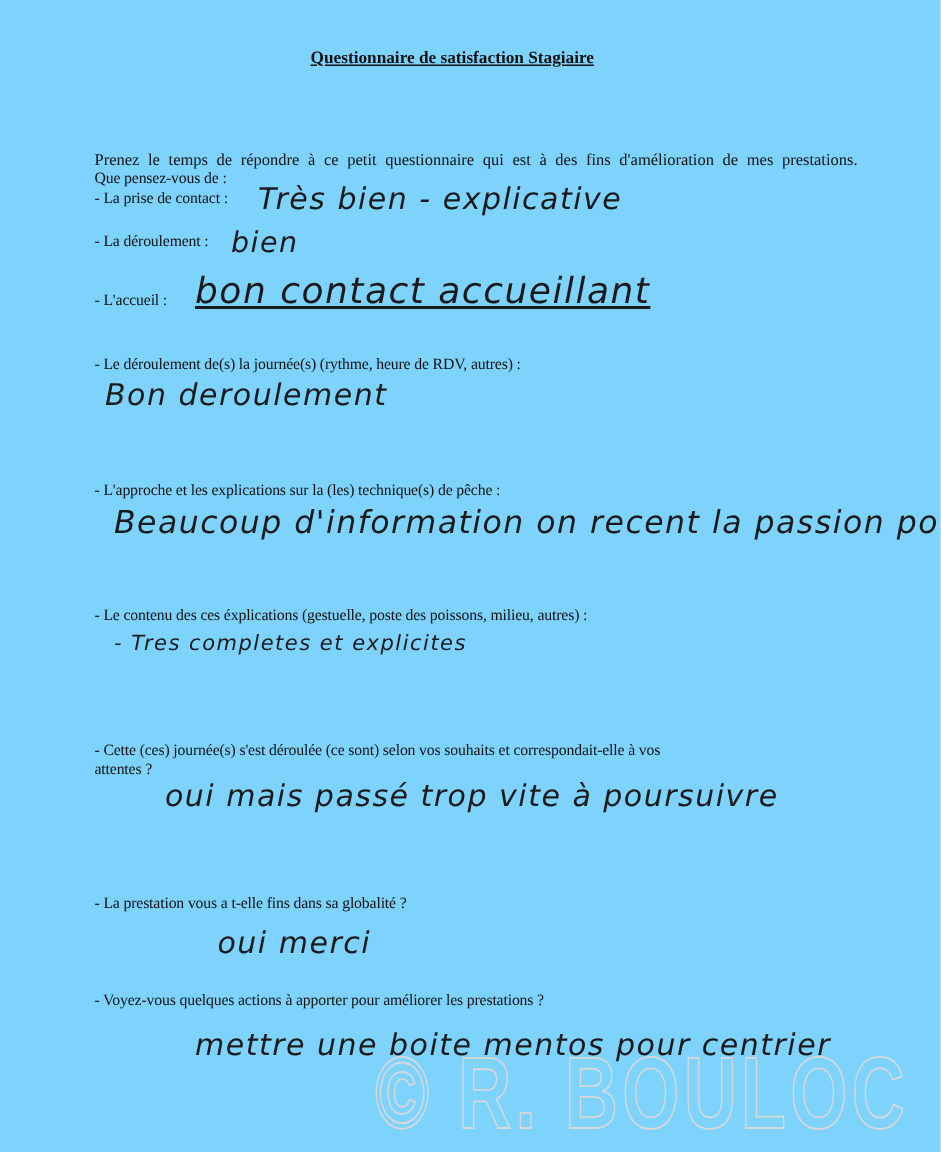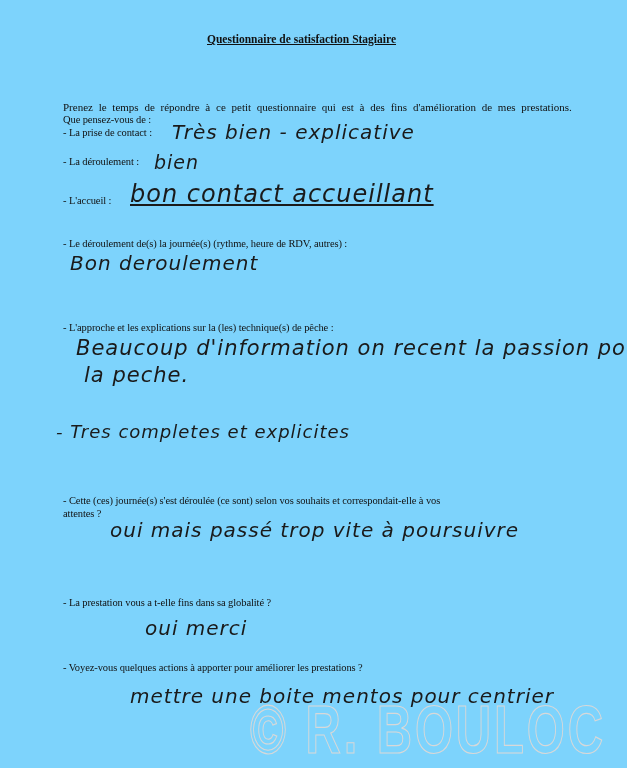--- a/index.html
+++ b/index.html
@@ -46,23 +46,23 @@
   <div class="hw" style="left:154px; top:151px; font-size:19px;">bien</div>
 
   <div class="q" style="top:195px">- L'accueil :</div>
   <div class="hw" style="left:130px; top:180px; font-size:24px;text-decoration:underline;">bon contact accueillant</div>
 
   <div class="q" style="top:238px">- Le déroulement de(s) la journée(s) (rythme, heure de RDV, autres) :</div>
   <div class="hw" style="left:70px; top:251px; font-size:20px;">Bon deroulement</div>
 
   <div class="q" style="top:322px">- L'approche et les explications sur la (les) technique(s) de pêche :</div>
   <div class="hw" style="left:76px; top:336px; font-size:21px;">Beaucoup d'information on recent la passion pour</div>
-  <div class="hw" style="left:84px; top:363px; font-size:21px;">la peche.</div>
 
-  <div class="hw" style="left:56px; top:421px; font-size:18px;">- Tres completes et explicites</div>
+  <div class="q" style="top:405px">- Le contenu des ces éxplications (gestuelle, poste des poissons, milieu, autres) :</div>
+  <div class="hw" style="left:76px; top:421px; font-size:14px;">- Tres completes et explicites</div>
 
   <div class="q" style="top:495px">- Cette (ces) journée(s) s'est déroulée (ce sont) selon vos souhaits et correspondait-elle à vos</div>
   <div class="q" style="top:508px">attentes ?</div>
   <div class="hw" style="left:110px; top:518px; font-size:20px;">oui mais passé trop vite à poursuivre</div>
 
   <div class="q" style="top:597px">- La prestation vous a t-elle fins dans sa globalité ?</div>
   <div class="hw" style="left:145px; top:616px; font-size:20px;">oui merci</div>
 
   <div class="q" style="top:662px">- Voyez-vous quelques actions à apporter pour améliorer les prestations ?</div>
   <div class="hw" style="left:130px; top:684px; font-size:20px;">mettre une boite mentos pour centrier</div>

